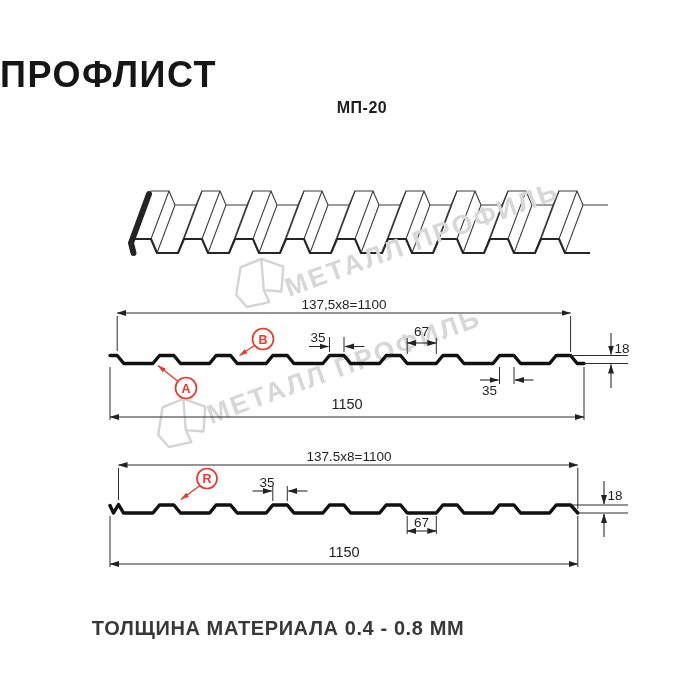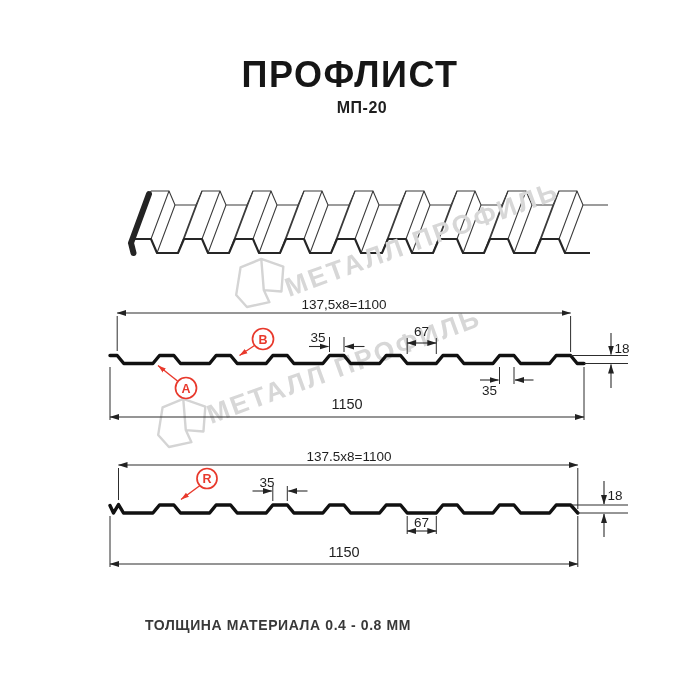--- a/index.html
+++ b/index.html
@@ -1,30 +1,30 @@
 <!DOCTYPE html>
 <html><head>
 <meta charset="utf-8">
 <style>
   html,body{margin:0;padding:0;}
   body{
     width:700px;height:700px;background:#ffffff;position:relative;
     font-family:"Liberation Sans", sans-serif;overflow:hidden;
   }
   .title{
-    position:absolute;top:54px;left:0;width:700px;text-align:center;
+    position:absolute;top:54px;left:0;width:700px;
     font-size:36px;font-weight:800;letter-spacing:1.5px;color:#161616;
   }
   .model{
     position:absolute;top:99px;left:12px;width:700px;text-align:center;
     font-size:16px;font-weight:600;letter-spacing:0.5px;color:#1e1e1e;
   }
   .footer{
     position:absolute;top:617px;left:0;width:556px;text-align:center;
-    font-size:14px;font-weight:700;letter-spacing:0.6px;color:#383838;
+    font-size:20px;font-weight:700;letter-spacing:0.6px;color:#383838;
   }
   svg.scene{position:absolute;left:0;top:0;}
   .dim-line{stroke:#2d2d2d;stroke-width:1.1;fill:none;}
   .ext-line{stroke:#2d2d2d;stroke-width:1;fill:none;}
   .thin-ref{stroke:#2d2d2d;stroke-width:1;fill:none;}
   .profile{stroke:#111;stroke-width:3.4;fill:none;stroke-linejoin:round;stroke-linecap:round;}
   .dim-text{font-family:"Liberation Sans",sans-serif;font-size:13.5px;fill:#1f1f1f;}
   .dim-text-lg{font-family:"Liberation Sans",sans-serif;font-size:14.5px;fill:#1f1f1f;}
   .red-circle{stroke:#e8392c;stroke-width:1.7;fill:#fff;}
   .red-leader{stroke:#e8392c;stroke-width:1.4;fill:none;}

